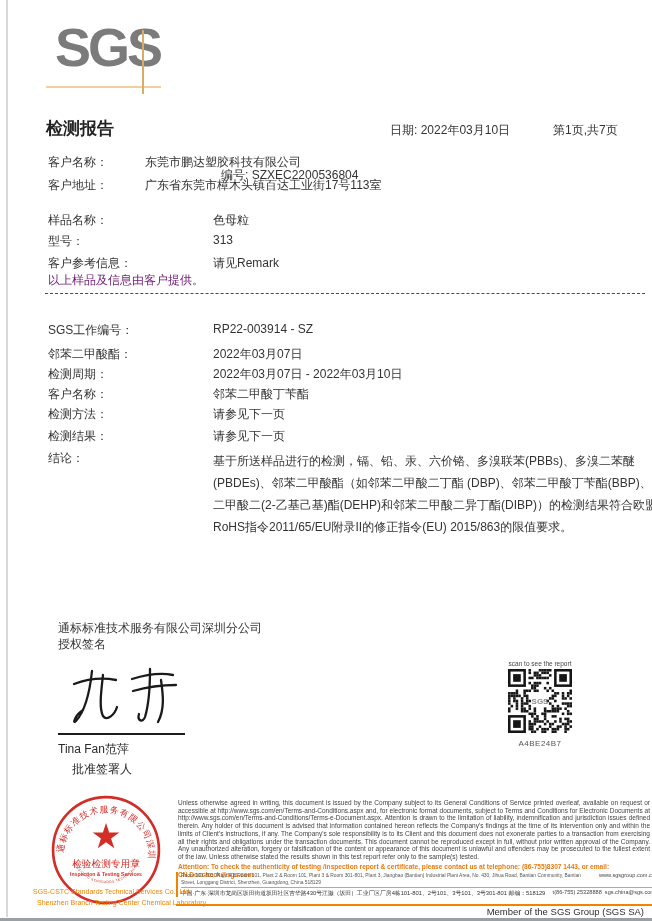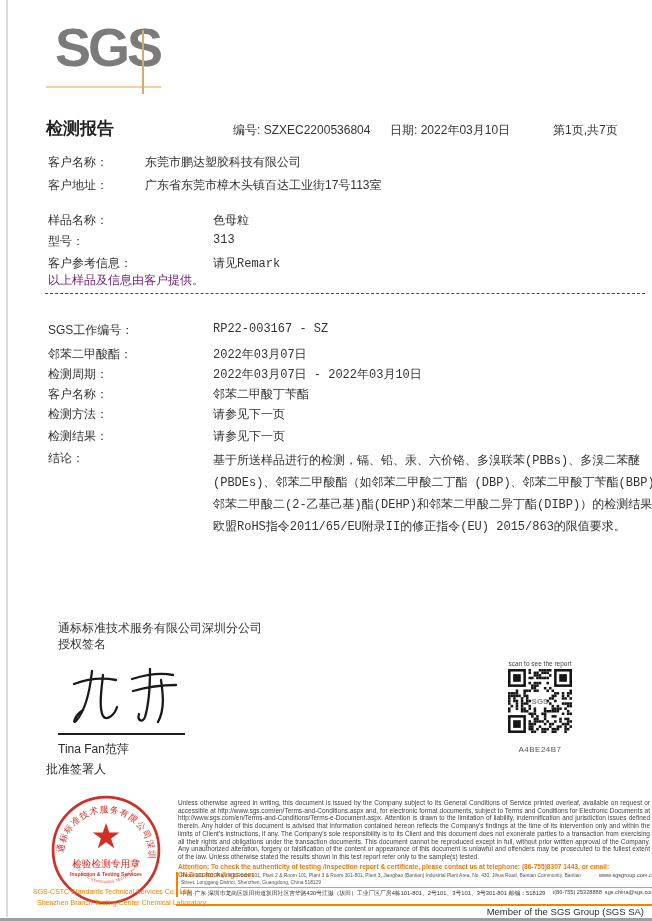--- a/index.html
+++ b/index.html
@@ -10,47 +10,47 @@
 
   
   .logo{position:absolute;left:55px;top:20px;font-size:54px;font-weight:bold;
         color:#7b7b7b;letter-spacing:-3px;line-height:1;}
   .logo-hline{position:absolute;left:46px;top:86px;width:115px;height:2px;background:#f2cf9f;}
   .logo-vline{position:absolute;left:142px;top:30px;width:2px;height:64px;background:#d8ab66;}
 
   
   .title{position:absolute;left:46px;top:117px;font-size:17px;font-weight:bold;color:#222;}
   .hmeta{position:absolute;top:122px;font-size:12px;color:#333;}
-  .hm-no{left:233px;} .hm-date{left:390px;} .hm-pages{left:553px;}
+  .hm-no{left:221px;margin-top:45px;} .hm-date{left:390px;} .hm-pages{left:553px;}
 
   
   .row{position:absolute;left:0;width:652px;font-size:12px;color:#333;}
   .row .lbl{position:absolute;left:48px;white-space:nowrap;}
   .row .val{position:absolute;white-space:nowrap;margin-left:35px;}
-  .val-a{left:110px;} .val-b{left:178px;font-family:Liberation Mono, monospace;}
+  .val-a{left:110px;} .val-b{left:178px;}
   .c0{top:154px;} .c1{top:177px;}
   .s0{top:212px;} .s1{top:233px;} .s2{top:255px;}
   .noteline{position:absolute;left:48px;top:272px;font-size:12px;color:#701a75;}
   .dash{position:absolute;left:45px;top:293px;width:600px;border-top:1px dashed #4a4a4a;}
   .d0{top:322px;} .d1{top:346px;} .d2{top:366px;} .d3{top:386px;} .d4{top:406px;} .d5{top:428px;} .d6{top:450px;}
   .para{white-space:normal !important;width:464px;line-height:22px;}
 
   
   .sig-company{position:absolute;left:58px;top:620px;font-size:12px;color:#333;}
   .sig-auth{position:absolute;left:58px;top:636px;font-size:12px;color:#333;}
   .sig-draw{position:absolute;left:62px;top:664px;}
   .sig-line{position:absolute;left:58px;top:733px;width:127px;border-bottom:2px solid #1c1c1c;}
   .sig-name{position:absolute;left:58px;top:741px;font-size:12px;color:#2a2a2a;text-align:center;}
-  .sig-role{position:absolute;left:46px;top:761px;font-size:12px;color:#2a2a2a;}
+  .sig-role{position:absolute;left:72px;top:761px;font-size:12px;color:#2a2a2a;}
 
   
   .qr-wrap{position:absolute;left:496px;top:660px;width:88px;text-align:center;}
   .qr-caption{font-size:6.5px;color:#444;margin-bottom:2px;}
   .qr-box{display:inline-block;width:64px;height:64px;background:#fff;position:relative;}
-  .qr-code-label{font-size:8px;color:#555;margin-top:8px;letter-spacing:0.5px;}
+  .qr-code-label{font-size:8px;color:#555;margin-top:2px;letter-spacing:0.5px;}
 
   
   .stamp{position:absolute;left:50px;top:794px;width:112px;height:112px;opacity:0.95;}
   .cstc1{position:absolute;left:33px;top:888px;font-size:7px;color:#f08300;white-space:nowrap;}
   .cstc2{position:absolute;left:37px;top:899px;font-size:7px;color:#f08300;white-space:nowrap;}
   .fine{position:absolute;left:178px;top:799px;width:472px;}
   .disclaimer{font-size:6.5px;line-height:7.7px;color:#3f3f3f;text-align:justify;}
   .attention{margin-top:2px;font-size:6.6px;line-height:8px;color:#e87a10;font-weight:bold;}
   .addr{position:absolute;left:176px;top:872px;width:474px;border-left:2px solid #f08300;padding-left:3px;}
   .addr-row{display:flex;justify-content:space-between;align-items:flex-start;}
@@ -102,21 +102,21 @@
   </div>
   <div class="row s2">
     <span class="lbl">客户参考信息：</span>
     <span class="val val-b">请见Remark</span>
   </div>
   <div class="noteline">以上样品及信息由客户提供。</div>
   <div class="dash"></div>
 
   <div class="row d0">
     <span class="lbl">SGS工作编号：</span>
-    <span class="val val-b">RP22-003167 - SZ</span>
+    <span class="val val-b">RP22-003914 - SZ</span>
   </div>
   <div class="row d1">
     <span class="lbl">邻苯二甲酸酯：</span>
     <span class="val val-b">2022年03月07日</span>
   </div>
   <div class="row d2">
     <span class="lbl">检测周期：</span>
     <span class="val val-b">2022年03月07日 - 2022年03月10日</span>
   </div>
   <div class="row d3">

